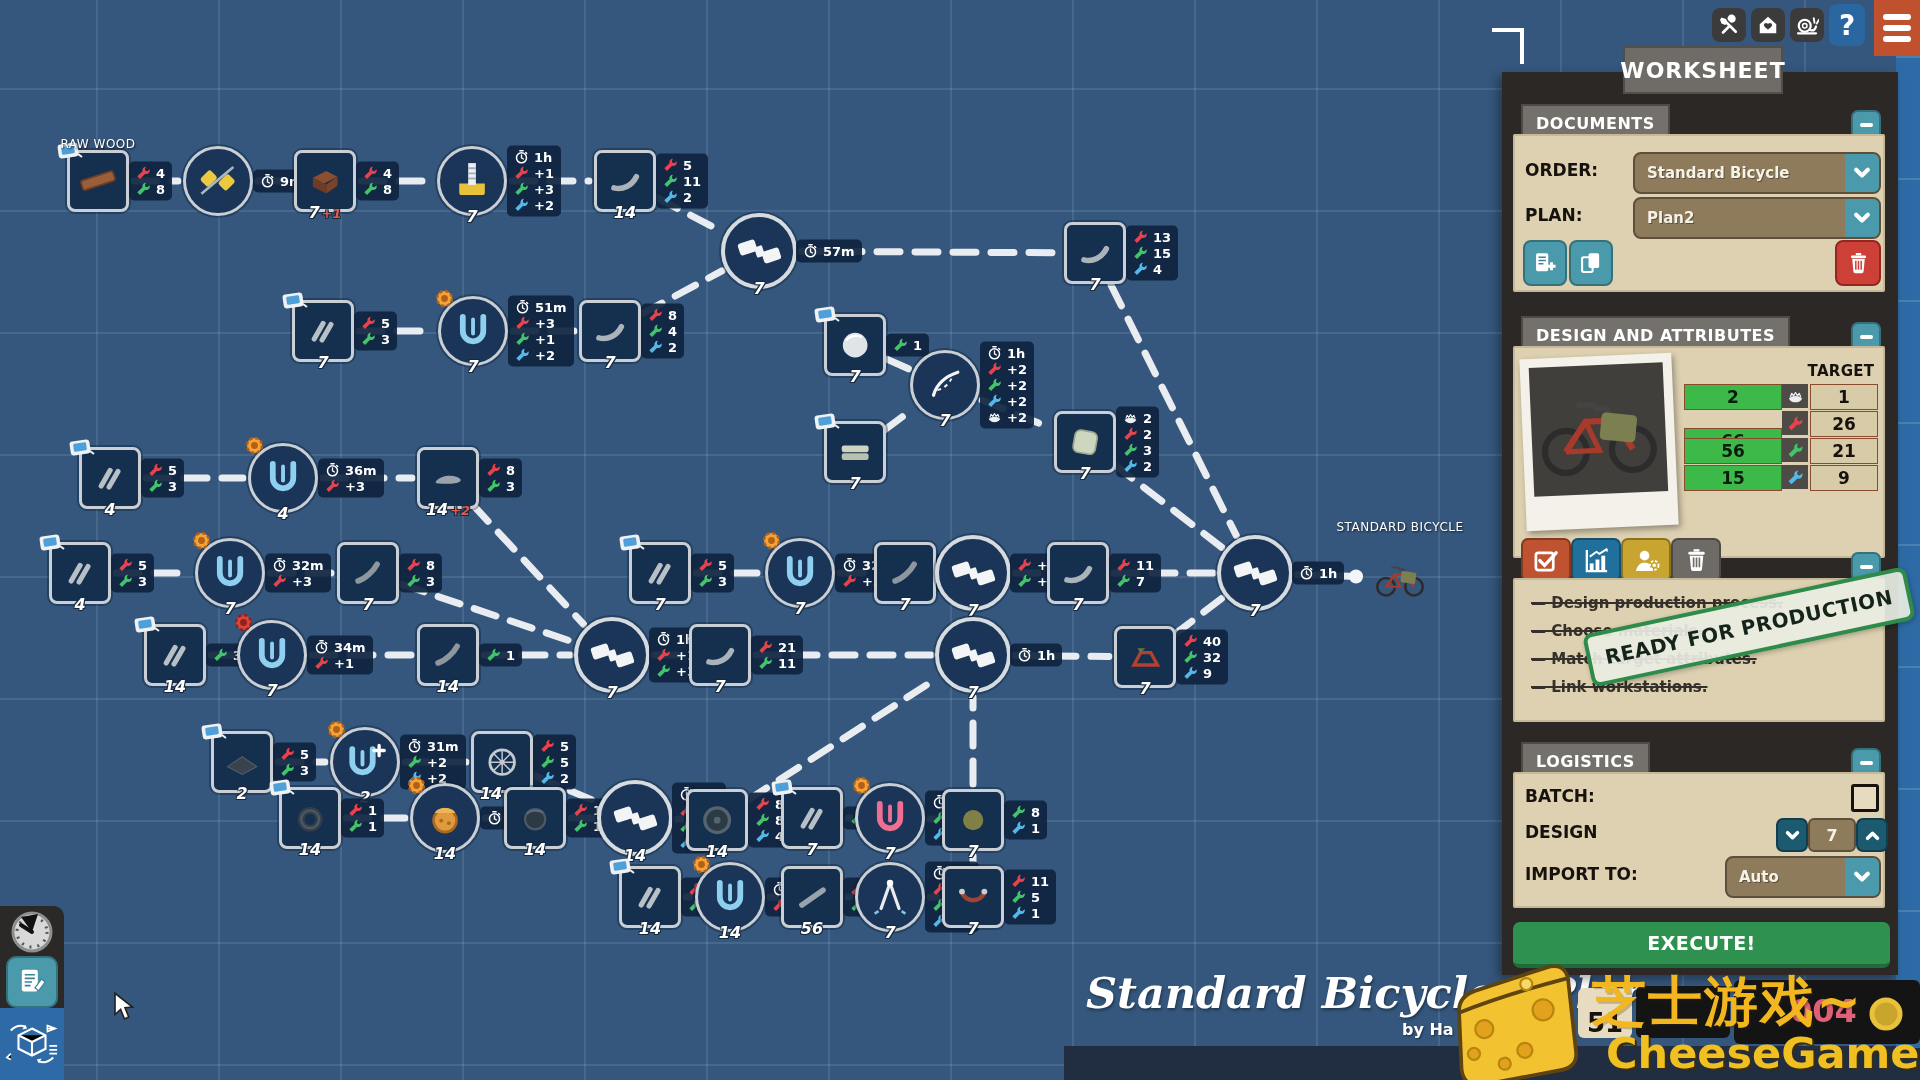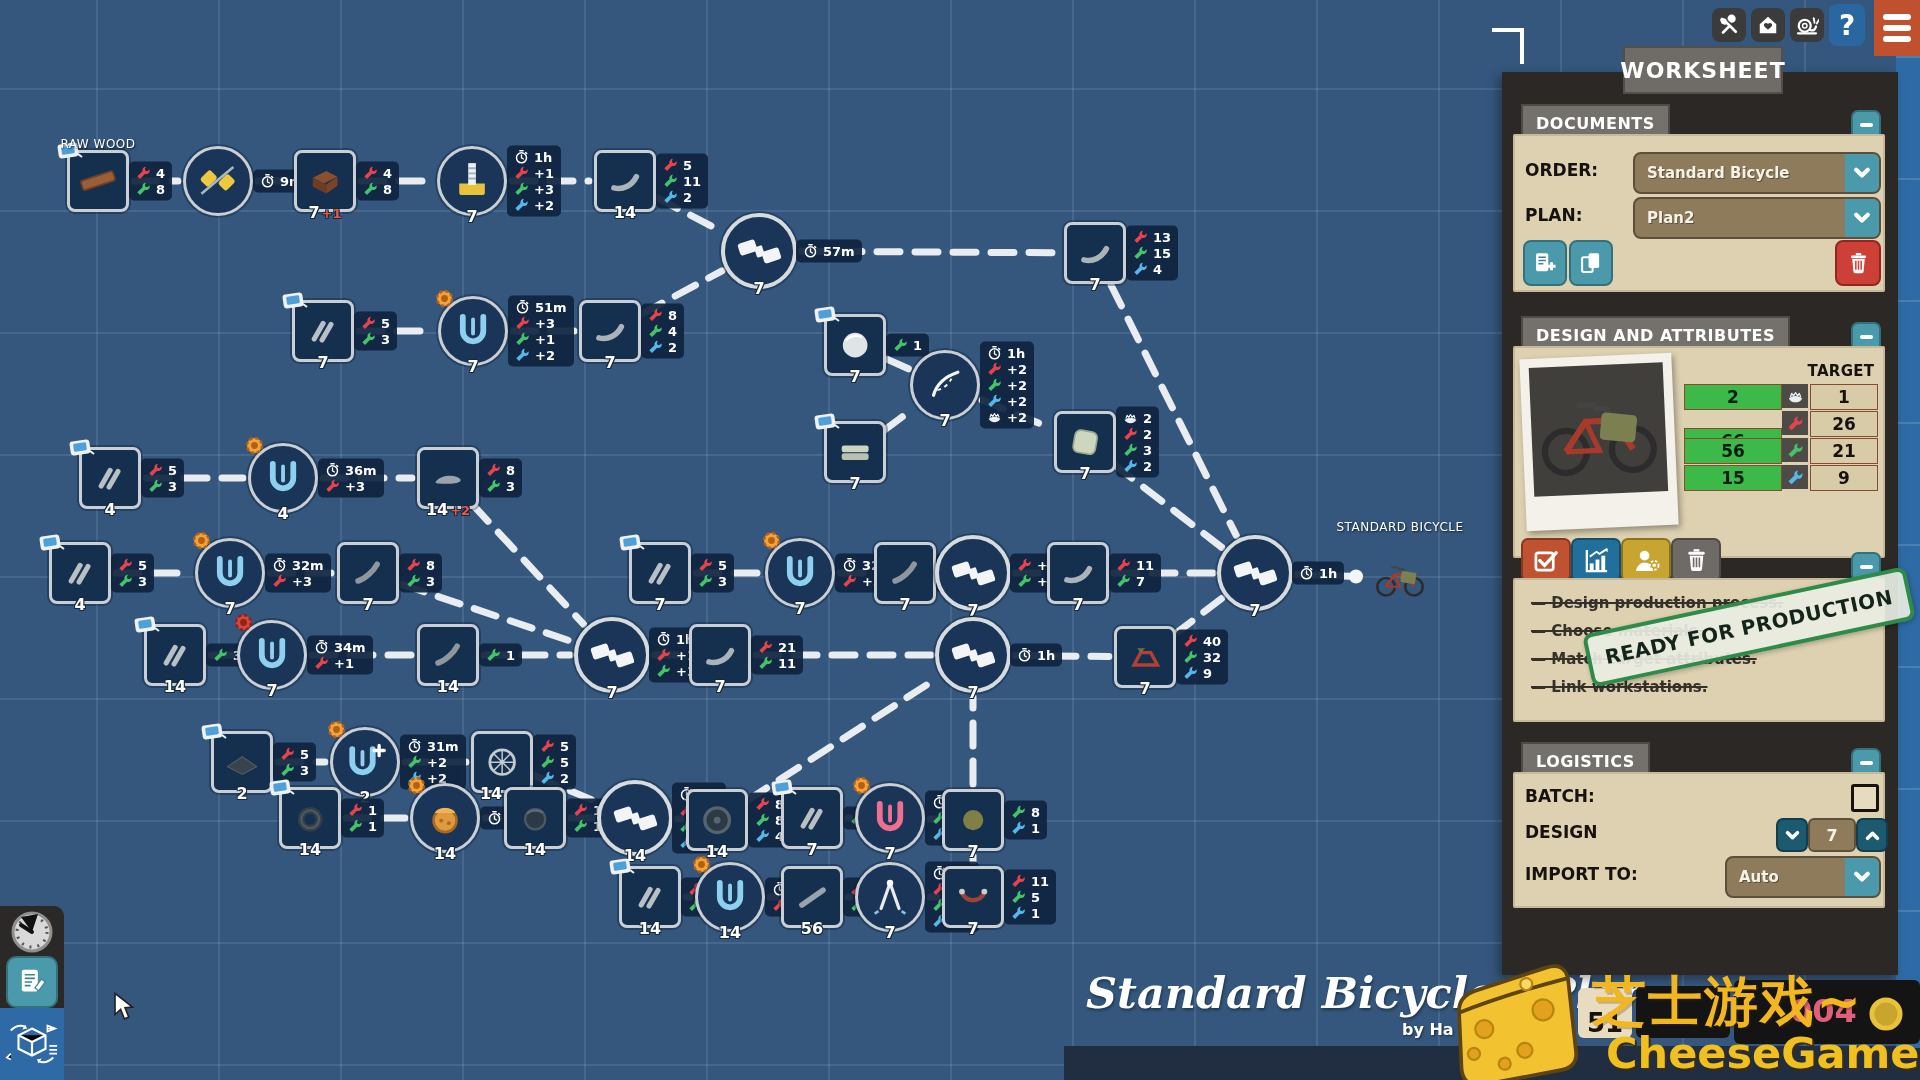--- a/index.html
+++ b/index.html
@@ -13,21 +13,21 @@
   #edges{position:absolute;left:0;top:0;z-index:1;}
   #nodes{position:absolute;left:0;top:0;z-index:2;}
   .edge{stroke:#f3f6f8;stroke-width:7;stroke-linecap:round;stroke-dasharray:23 15;opacity:.95;}
   .node{position:absolute;}
   .nsq{width:56px;height:56px;background:#152f4e;border:3px solid #c9cfd4;border-radius:8px;box-shadow:0 0 0 2px rgba(10,25,45,.35);}
   .ncir{width:64px;height:64px;background:#1a3557;border:3px solid #c9cfd4;border-radius:50%;box-shadow:0 0 0 2px rgba(10,25,45,.35);}
   .nhub{width:68px;height:68px;background:#1a3557;border:4px solid #d6dbdf;border-radius:50%;box-shadow:0 0 0 2px rgba(10,25,45,.35);}
   .node .ic{position:absolute;inset:0;display:flex;align-items:center;justify-content:center;}
   .node .ic svg{width:72%;height:72%;}
   .qty{position:absolute;left:-24px;right:-24px;bottom:-13px;text-align:center;color:#fff;font-weight:bold;font-size:16px;
-    text-shadow:-1px -1px 0 #17283c,1px -1px 0 #17283c,-1px 1px 0 #17283c,1px 1px 0 #17283c;}
+    text-shadow:-1px -1px 0 #17283c,1px -1px 0 #17283c,-1px 1px 0 #17283c,1px 1px 0 #17283c;font-style:italic;}
   .plus{color:#e85748;font-size:13px;margin-left:2px;}
   .tagic{position:absolute;left:-13px;top:-13px;width:27px;height:21px;}
   .gearic{position:absolute;left:-9px;top:-13px;width:25px;height:25px;}
   .badges{position:absolute;left:calc(100% + 3px);top:50%;transform:translateY(-50%);
     background:rgba(14,35,62,.92);border-radius:5px;padding:4px 7px;display:flex;flex-direction:column;gap:1px;white-space:nowrap;}
   .brow{display:flex;align-items:center;gap:5px;}
   .bicon{width:15px;height:15px;display:inline-flex;}
   .bicon svg{width:15px;height:15px;}
   .bval{color:#fff;font-size:13px;font-weight:bold;}
   .flow-label{position:absolute;color:#fff;font-size:12px;font-weight:normal;letter-spacing:.5px;transform:translateX(-50%);
@@ -1972,20 +1972,23 @@
   <div class="abs pz lbl" style="left:1525px;top:864px;">IMPORT TO:</div>
   <div class="abs pz dd" style="left:1725px;top:856px;width:152px;height:38px;">
     <span class="dtxt">Auto</span>
     <span class="dbtn">
       <svg viewBox="0 0 24 24" style="width:20px;height:20px;">
           <path d="M5 8l7 7 7-7" stroke="#fff" stroke-width="5" fill="none" stroke-linecap="round" stroke-linejoin="round"></path>
         </svg>
       </span>
   </div>
 
+  <div class="abs pz exec" style="left:1513px;top:922px;width:377px;height:42px;">
+    <span>EXECUTE!</span>
+    </div>
 
   <div class="abs hudchip">
       <span>51</span>
     </div>
   <div class="abs huddark1"></div>
   <div class="abs huddark2"></div>
   <div class="abs hudmoney"><span>004</span></div>
   <svg class="abs" style="left:1868px;top:996px;width:36px;height:36px;z-index:7;" viewBox="0 0 36 36">
     <circle cx="18" cy="18" r="14" fill="#caa52e" stroke="#e8c23a" stroke-width="5"></circle>
     </svg>

